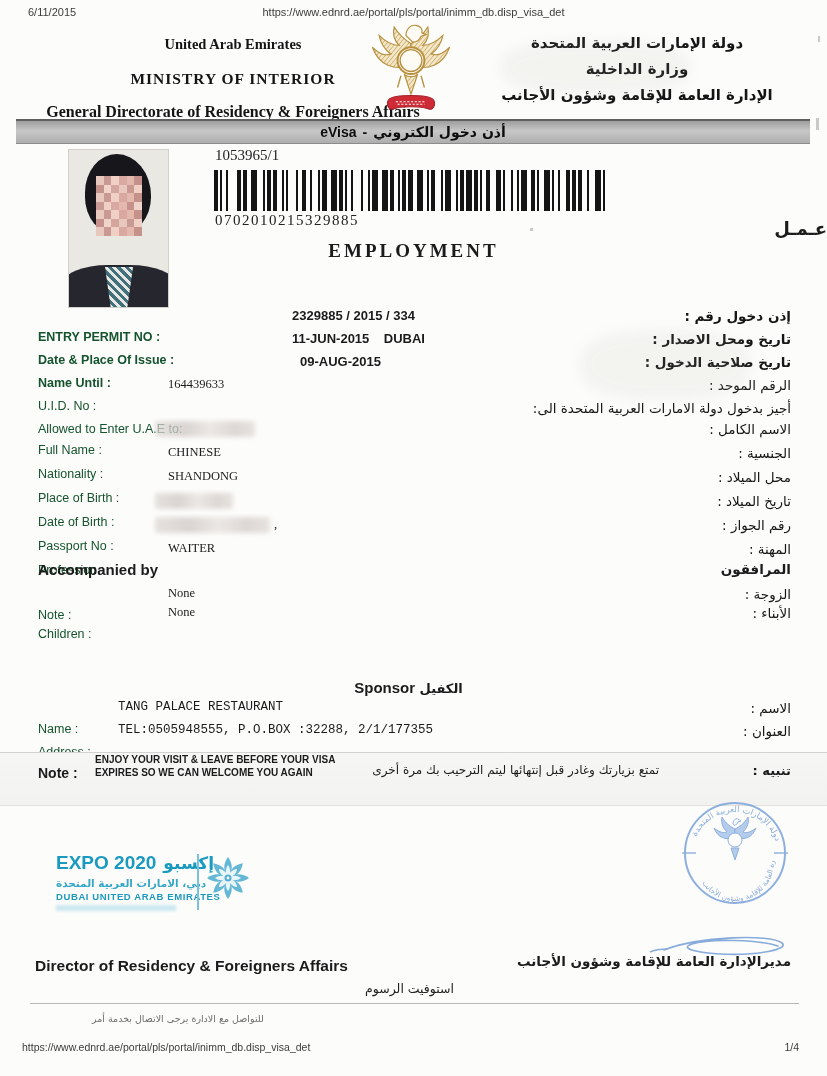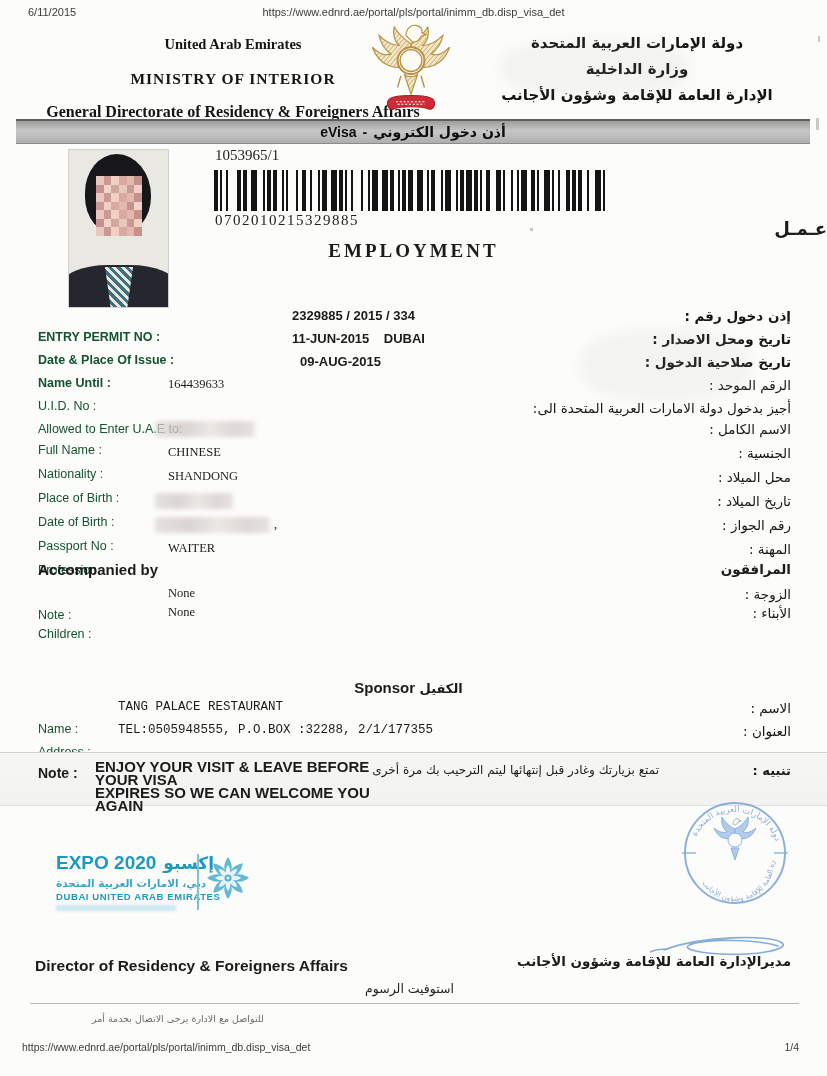--- a/index.html
+++ b/index.html
@@ -71,22 +71,22 @@
   
   .sponsor-head{position:absolute;left:0;right:0;top:679px;text-align:center;}
   .sponsor-head .en{font-weight:bold;font-size:15px;}
   .sponsor-head .arl{font-weight:bold;font-size:13px;margin-right:10px;}
 
   
   .note{position:absolute;left:0;right:0;top:752px;height:52px;
         border-top:1px solid #d2d2d0;border-bottom:1px solid #e0e0de;
         background:linear-gradient(180deg,#f6f6f4,#f2f2f0);}
   .note .lbl{position:absolute;left:38px;top:12px;font-weight:bold;font-size:14px;}
-  .note .txt{position:absolute;left:95px;top:7px;width:300px;font-weight:bold;
-             font-size:15px;line-height:13px;}
+  .note .txt{position:absolute;left:95px;top:0;width:300px;font-weight:bold;
+             font-size:10px;line-height:13px;}
   .note .artxt{position:absolute;right:168px;top:10px;font-weight:normal;font-size:12px;}
   .note .arlbl{position:absolute;right:36px;top:10px;font-weight:bold;font-size:13px;}
 
   
   .expo{position:absolute;left:56px;top:852px;}
   .expo .title{display:flex;align-items:baseline;gap:7px;font-weight:bold;font-size:19px;
                color:#1b9ac0;}
   .expo .sub-ar{margin-top:3px;font-size:10.5px;font-weight:bold;color:#36a7c6;text-align:left;direction:rtl;}
   .expo .sub-en{margin-top:2px;font-size:9.5px;font-weight:bold;letter-spacing:.6px;color:#1b9ac0;}
   .expo .ghost{margin-top:3px;width:120px;height:6px;background:#bfe2ee;filter:blur(1.5px);opacity:.8;}

